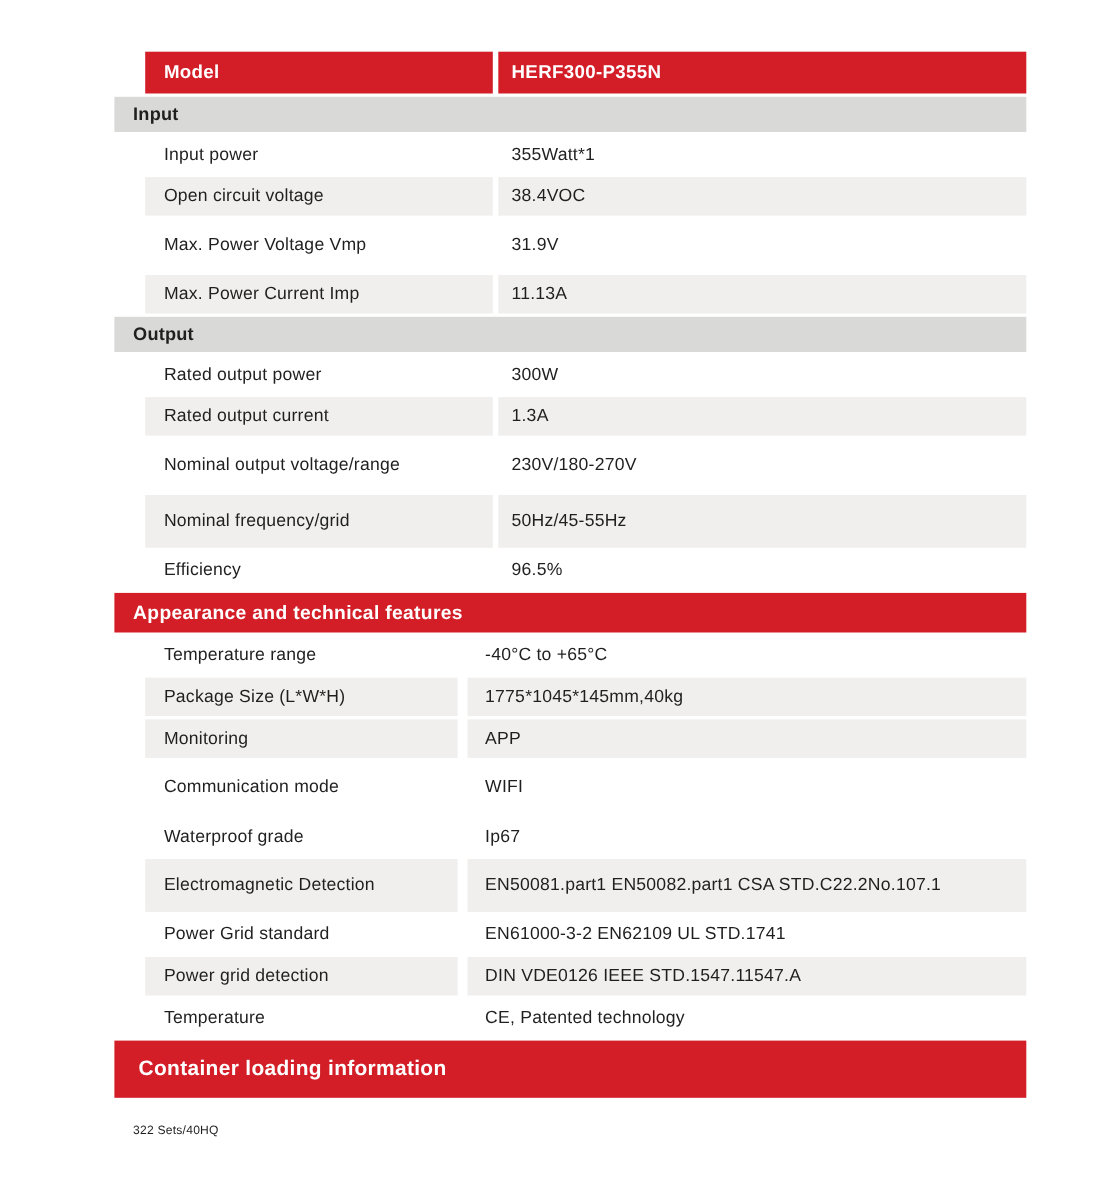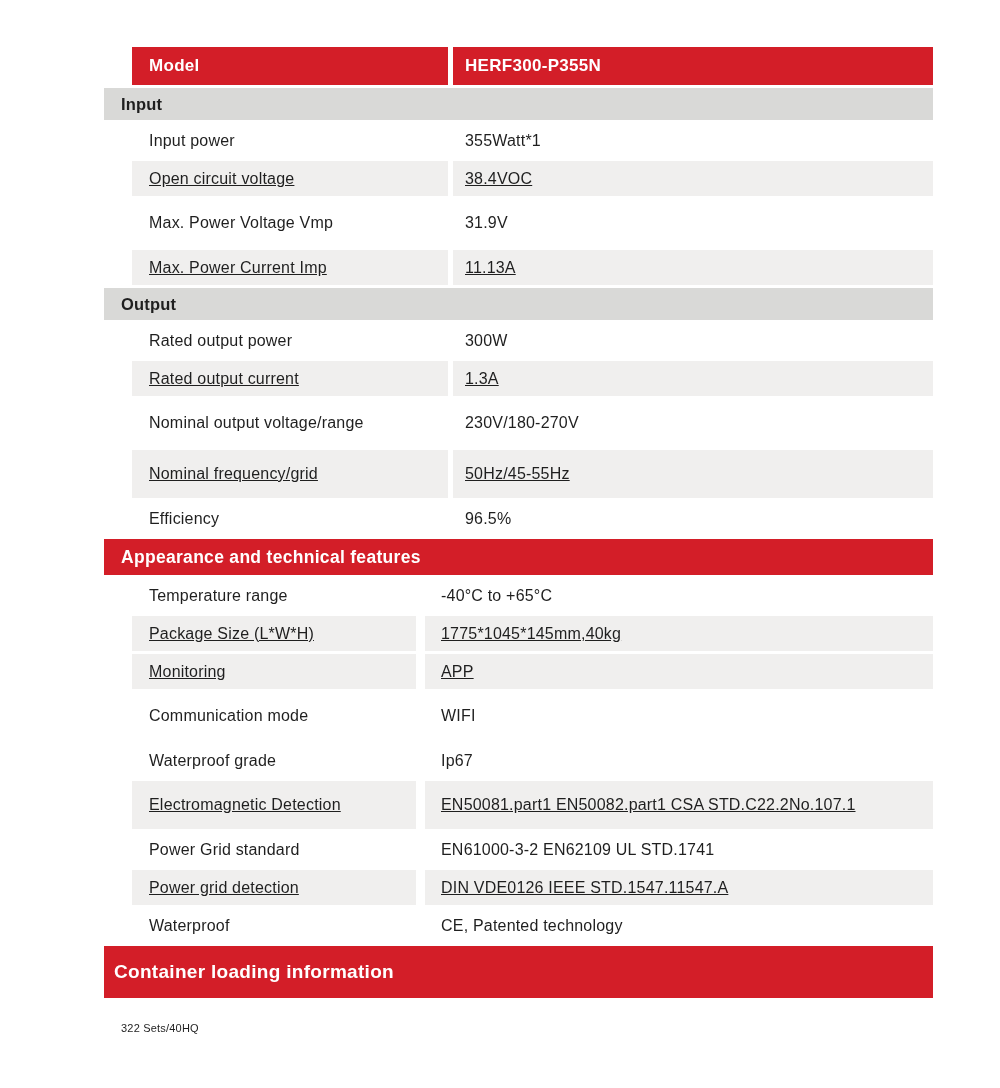--- a/index.html
+++ b/index.html
@@ -30,21 +30,21 @@
   .t-row .gap{width:5px;}
   .t-row .val{
     flex:1;padding-left:12px;display:flex;align-items:center;
     font-size:16px;letter-spacing:.2px;
   }
   
   .t-row.narrow .lbl{width:284px;}
   .t-row.narrow .gap{width:9px;}
   .t-row.narrow .val{padding-left:16px;text-align:center;}
   
-  .t-row.gray .lbl,.t-row.gray .val{background:var(--row-gray);text-decoration:underline;}
+  .t-row.gray .lbl,.t-row.gray .val{background:var(--row-gray);}
   
   .t-header{min-height:38px;margin-bottom:3px;}
   .t-header .lbl,.t-header .val{
     background:var(--red);color:var(--text-white);
     font-weight:700;font-size:17px;letter-spacing:.3px;
   }
   
   .section-band{
     min-height:32px;margin-bottom:3px;background:var(--section-gray);
     display:flex;align-items:center;padding-left:17px;
@@ -53,21 +53,21 @@
   
   .section-red{
     min-height:36px;margin-bottom:3px;background:var(--red);
     color:var(--text-white);display:flex;align-items:center;
     padding-left:17px;font-weight:700;font-size:17.5px;letter-spacing:.3px;text-align:center;
   }
   
   .section-banner{
     min-height:52px;margin-bottom:1px;background:var(--red);
     color:var(--text-white);display:flex;align-items:center;
-    padding-left:10px;font-weight:700;font-size:19px;letter-spacing:.3px;
+    padding-left:22px;font-weight:700;font-size:19px;letter-spacing:.3px;
   }
   .footer-note{
     margin-top:24px;padding-left:17px;
     font-size:11px;letter-spacing:.2px;color:var(--text-dark);
   }
 </style>
 </head>
 <body>
 
 <div class="spec-table">
@@ -161,21 +161,21 @@
         <div class="lbl">Power Grid standard</div>
         <div class="gap"></div>
         <div class="val">EN61000-3-2 EN62109 UL STD.1741</div>
       </div>
       <div class="t-row gray narrow">
         <div class="lbl">Power grid detection</div>
         <div class="gap"></div>
         <div class="val">DIN VDE0126 IEEE STD.1547.11547.A</div>
       </div>
       <div class="t-row narrow">
-        <div class="lbl">Waterproof</div>
+        <div class="lbl">Temperature</div>
         <div class="gap"></div>
         <div class="val">CE, Patented technology</div>
       </div>
       <div class="section-banner">Container loading information</div>
     </div>
 
   <div class="footer-note">322 Sets/40HQ</div>
 </div>
 
 </body></html>

